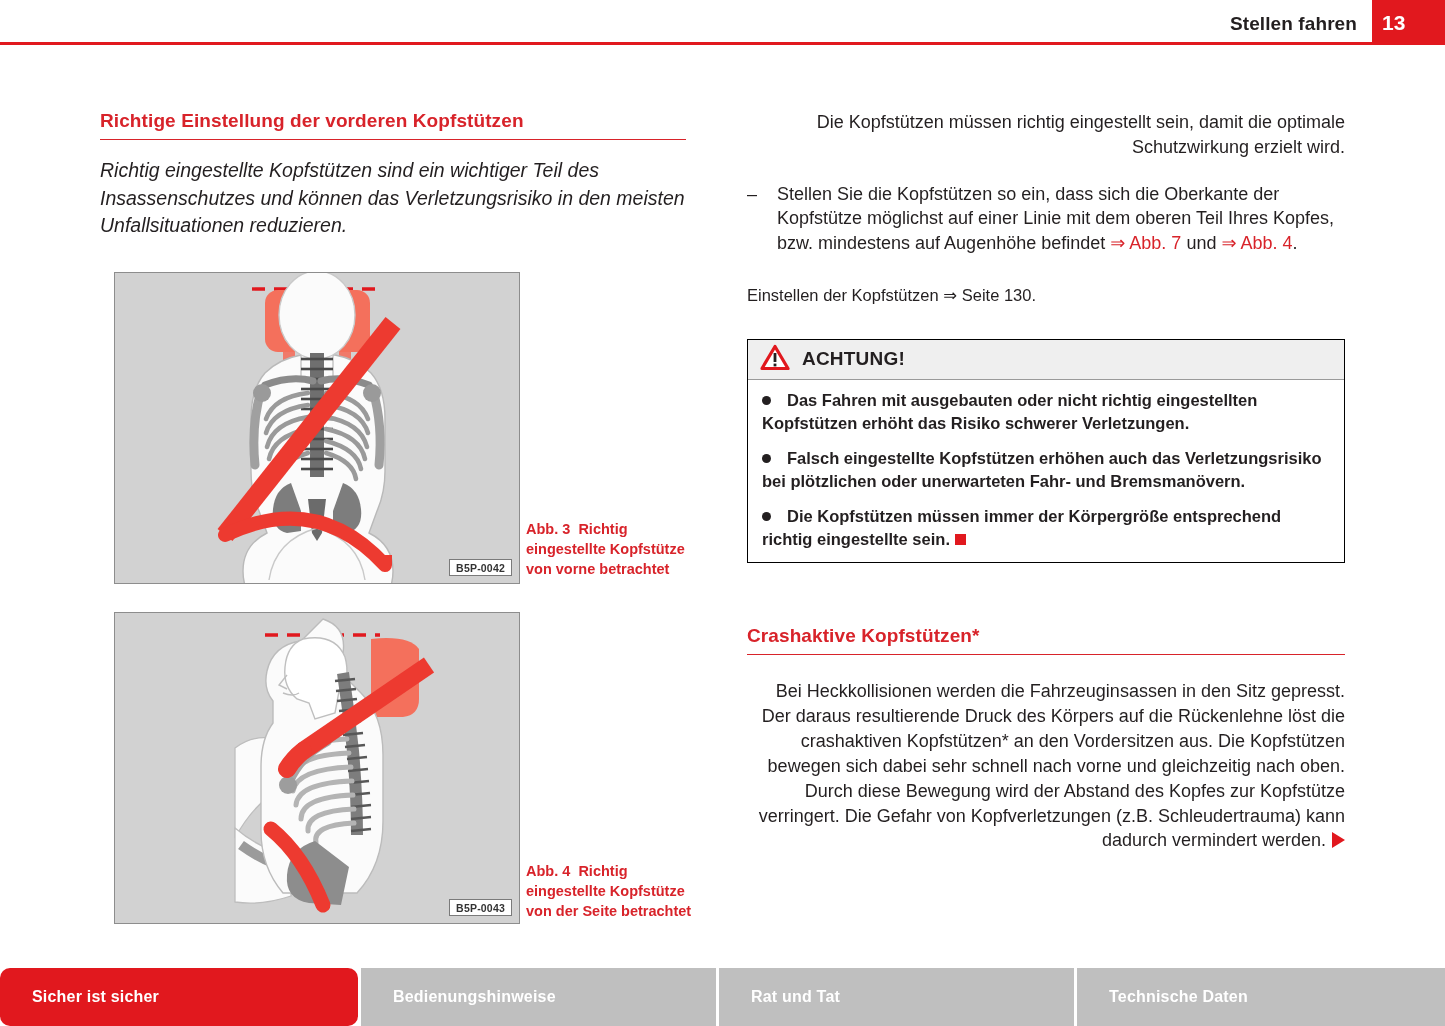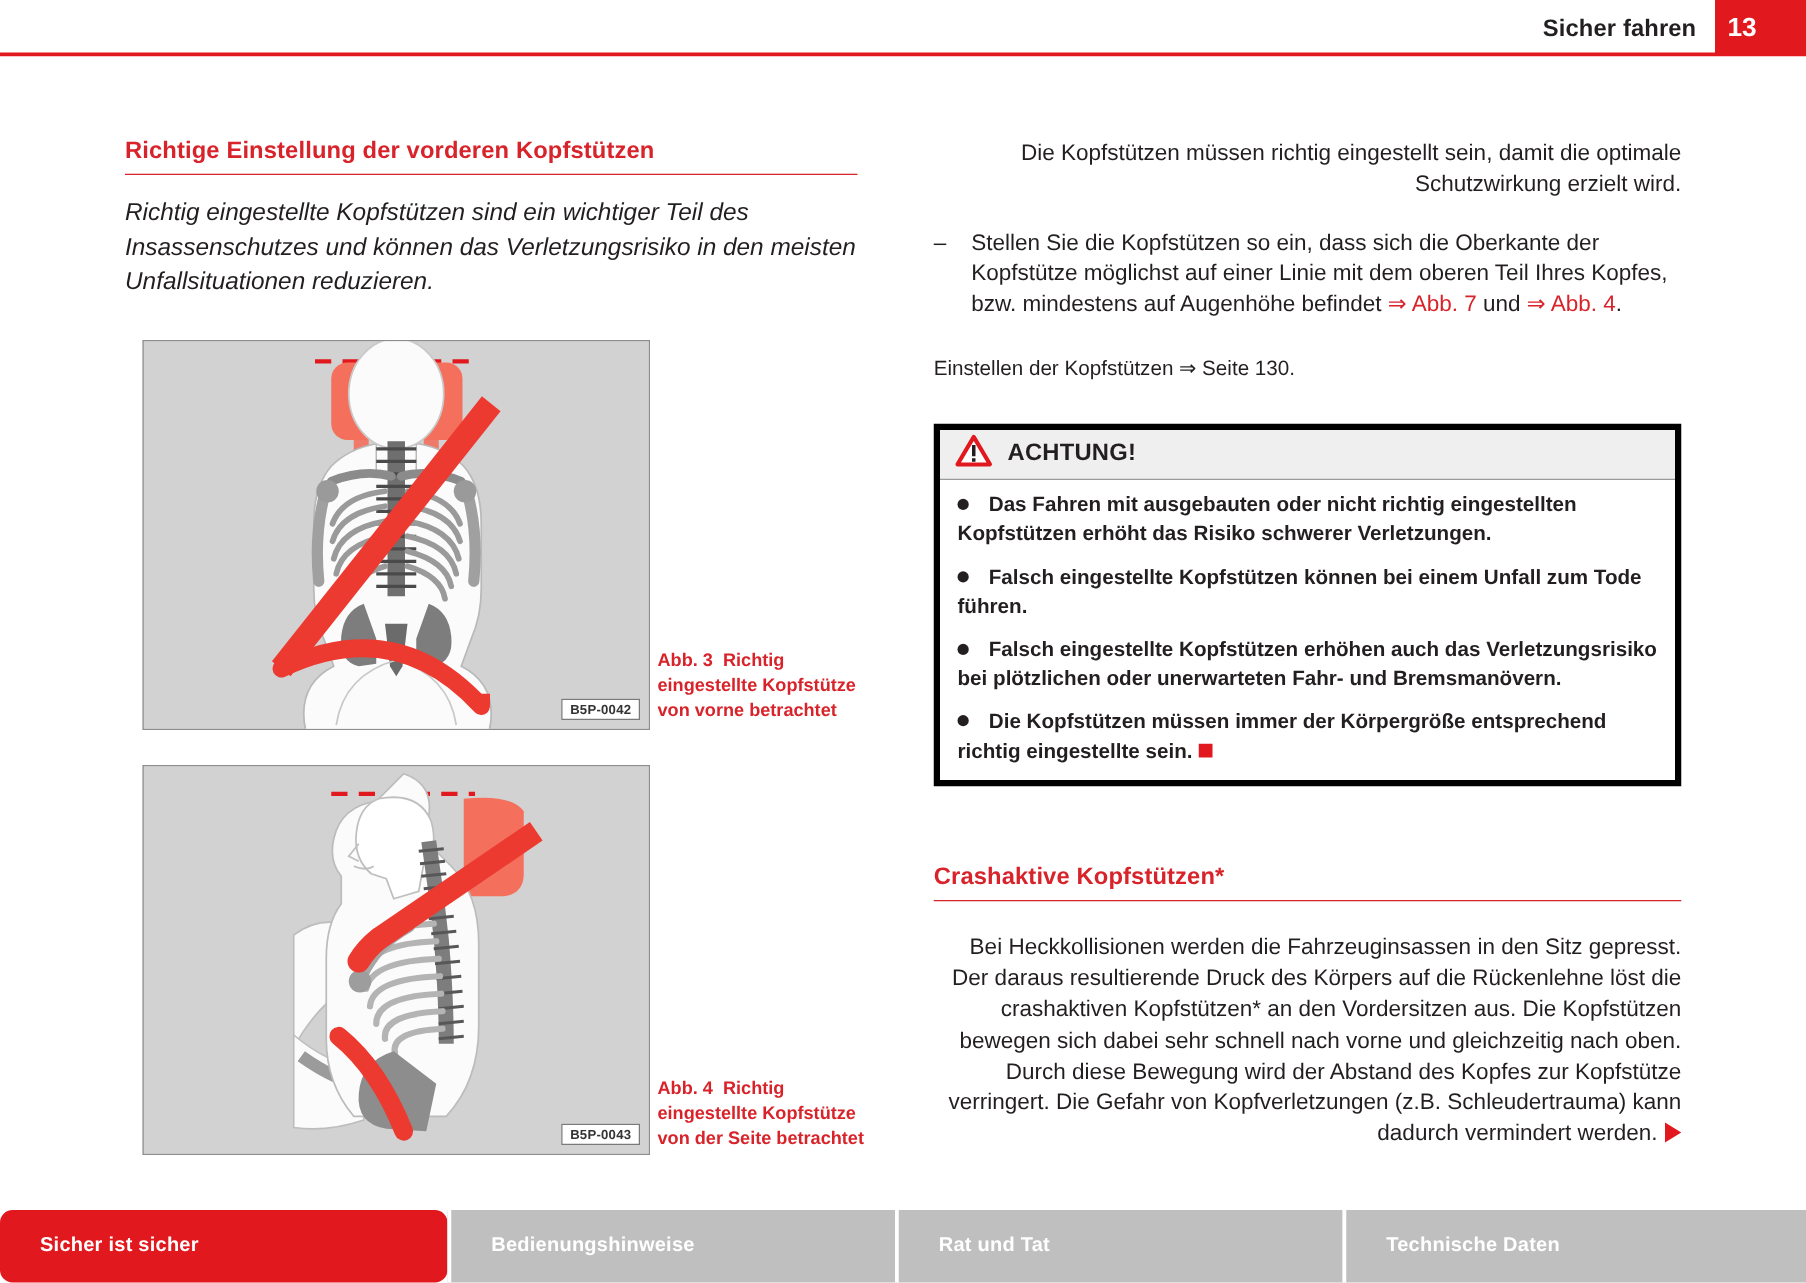--- a/index.html
+++ b/index.html
@@ -118,21 +118,21 @@
     font-size: 14.5px; font-weight: bold;
     line-height: 1.38;
     color: #d8232a;
   }
   #fig1-caption { left: 526px; top: 519px; }
   #fig2-caption { left: 526px; top: 861px; }
 
   
   #warn-box {
     margin-top: 32px;
-    border: 5px solid #000000;
+    border: 1px solid #000000;
     background: #ffffff;
   }
   #warn-head {
     background: #efefef;
     border-bottom: 1px solid #9a9a9a;
     height: 40px;
     display: flex; align-items: center;
     padding-left: 12px;
   }
   #warn-head .warn-label {
@@ -198,21 +198,21 @@
   .foot-tab.inactive { background: #bfbfbf; border-left: 3px solid #ffffff; }
   #foot-0 { width: 358px; border-radius: 10px; }
   #foot-1 { width: 358px; }
   #foot-2 { width: 358px; }
   #foot-3 { width: 371px; }
 </style>
 </head>
 <body>
 
 <div id="header">
-  <div id="header-title">Sicher fahren</div>
+  <div id="header-title">Stellen fahren</div>
   <div id="page-number-block">
     <div id="page-number">13</div>
   </div>
   <div id="header-rule"></div>
 </div>
 
 <div id="col-left">
   <h2 class="sect-head">Richtige Einstellung der vorderen Kopfstützen</h2>
   <p class="lead">Richtig eingestellte Kopfstützen sind ein wichtiger Teil des Insassenschutzes und können das Verletzungsrisiko in den meisten Unfallsituationen reduzieren.</p>
 </div>
@@ -374,21 +374,20 @@
         <svg width="30" height="27" viewBox="0 0 30 27">
           <path d="M15 2.5 L28 24.5 L2 24.5 Z" fill="#ffffff" stroke="#e1181e" stroke-width="3.2" stroke-linejoin="round"></path>
           <rect x="13.6" y="9" width="2.8" height="9" fill="#231f20"></rect>
           <rect x="13.6" y="19.6" width="2.8" height="2.8" fill="#231f20"></rect>
         </svg>
       </span>
       <span class="warn-label">ACHTUNG!</span>
     </div>
     <div id="warn-body">
       <p class="warn-item"><span class="wbul"></span><span>Das Fahren mit ausgebauten oder nicht richtig eingestellten Kopfstützen erhöht das Risiko schwerer Verletzungen.</span></p>
-      <p class="warn-item"><span class="wbul"></span><span>Falsch eingestellte Kopfstützen können bei einem Unfall zum Tode führen.</span></p>
       <p class="warn-item"><span class="wbul"></span><span>Falsch eingestellte Kopfstützen erhöhen auch das Verletzungsrisiko bei plötzlichen oder unerwarteten Fahr- und Bremsmanövern.</span></p>
       <p class="warn-item"><span class="wbul"></span><span>Die Kopfstützen müssen immer der Körpergröße entsprechend richtig eingestellte sein.</span><span class="end-sq"></span></p>
     </div>
   </div>
 
   <div id="sect2">
     <h2 class="sect-head">Crashaktive Kopfstützen*</h2>
     <p class="body" id="sect2-body"><span>Bei Heckkollisionen werden die Fahrzeuginsassen in den Sitz gepresst. Der daraus resultierende Druck des Körpers auf die Rückenlehne löst die crashaktiven Kopfstützen* an den Vordersitzen aus. Die Kopfstützen bewegen sich dabei sehr schnell nach vorne und gleichzeitig nach oben. Durch diese Bewegung wird der Abstand des Kopfes zur Kopfstütze verringert. Die Gefahr von Kopfverletzungen (z.B. Schleudertrauma) kann dadurch vermindert werden.</span><span id="cont-arrow"></span></p>
   </div>
 

